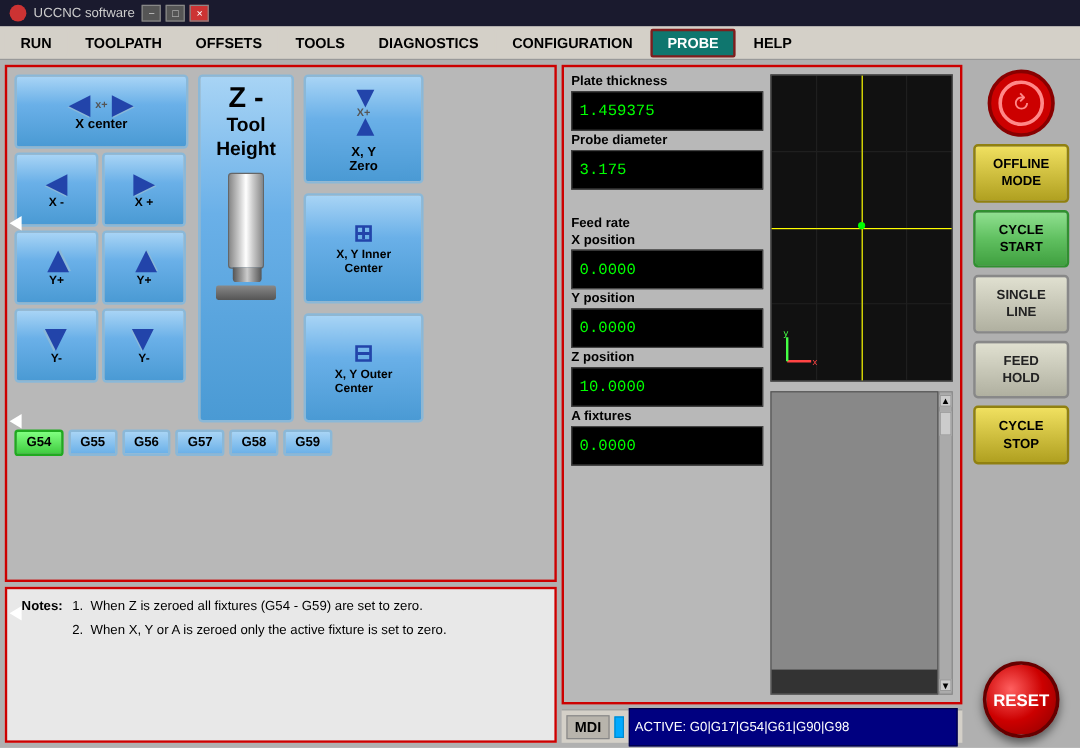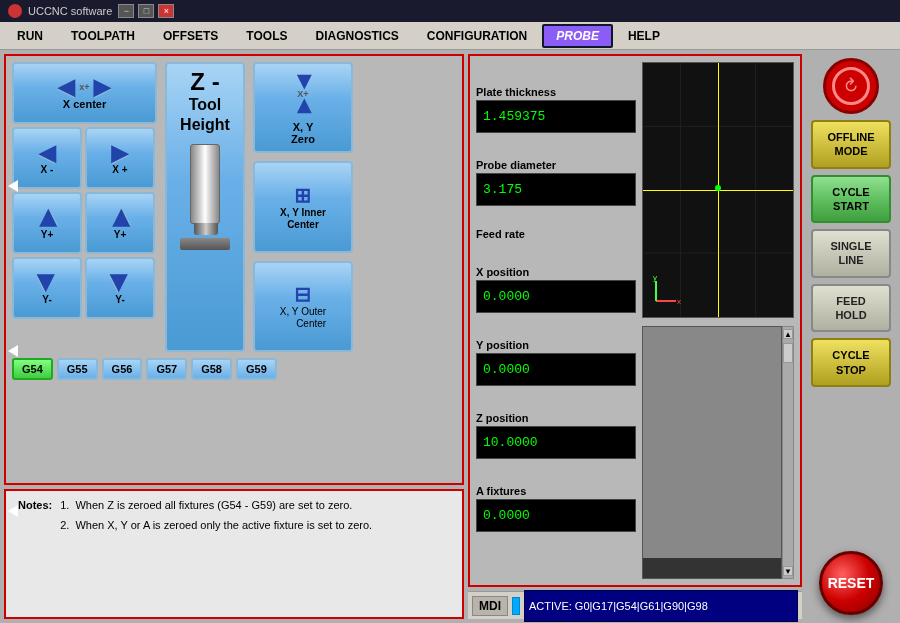--- a/index.html
+++ b/index.html
@@ -44,24 +44,23 @@
       padding: 3px 12px;
       background: #d4d0c8;
       border: 1px solid transparent;
       cursor: pointer;
       font-size: 12px;
       font-weight: bold;
       color: #000;
       border-radius: 2px;
     }
     .menu-btn.active {
-      background: #8b5cf6;
+      background: #0f766e;
       color: #fff;
-      border: 2px solid #0f172a;
-      font-style: italic;
+      border: 2px solid #7f1d1d;
     }
     
     #main {
       display: flex;
       height: calc(623px - 22px - 28px);
       background: #b0b0b0;
       padding: 4px;
       gap: 4px;
     }
     
@@ -218,21 +217,21 @@
     #dro-panel {
       width: 160px;
       display: flex;
       flex-direction: column;
       gap: 2px;
     }
     .dro-label {
       font-size: 11px;
       font-weight: bold;
       color: #000;
-      margin-top: 24px;
+      margin-top: 0;
     }
     .dro-value {
       background: #000;
       color: #00ff00;
       font-family: 'Courier New', monospace;
       font-size: 13px;
       padding: 8px 6px;
       border: 1px solid #444;
       width: 100%;
     }
@@ -493,21 +492,21 @@
             <div style="font-size:11px;font-weight:bold;">Zero</div>
           </div>
 
           <div class="xy-btn" style="height:75px;margin-top:4px;">
             <div style="font-size:20px;color:#2244aa;">⊞</div>
             <div style="font-size:10px;font-weight:bold;text-align:center;line-height:1.2;">X, Y Inner<br>Center</div>
           </div>
 
           <div class="xy-btn" style="height:75px;margin-top:4px;">
             <div style="font-size:20px;color:#2244aa;">⊟</div>
-            <div style="font-size:10px;font-weight:normal;text-align:right;line-height:1.2;">X, Y Outer<br>Center</div>
+            <div style="font-size:10px;font-weight:bold;text-align:left;line-height:1.2;">X, Y Outer<br>Center</div>
           </div>
         </div>
 
       </div>
 
       <div id="fixture-row">
         <button class="fixture-btn active">G54</button>
         <button class="fixture-btn">G55</button>
         <button class="fixture-btn">G56</button>
         <button class="fixture-btn">G57</button>

